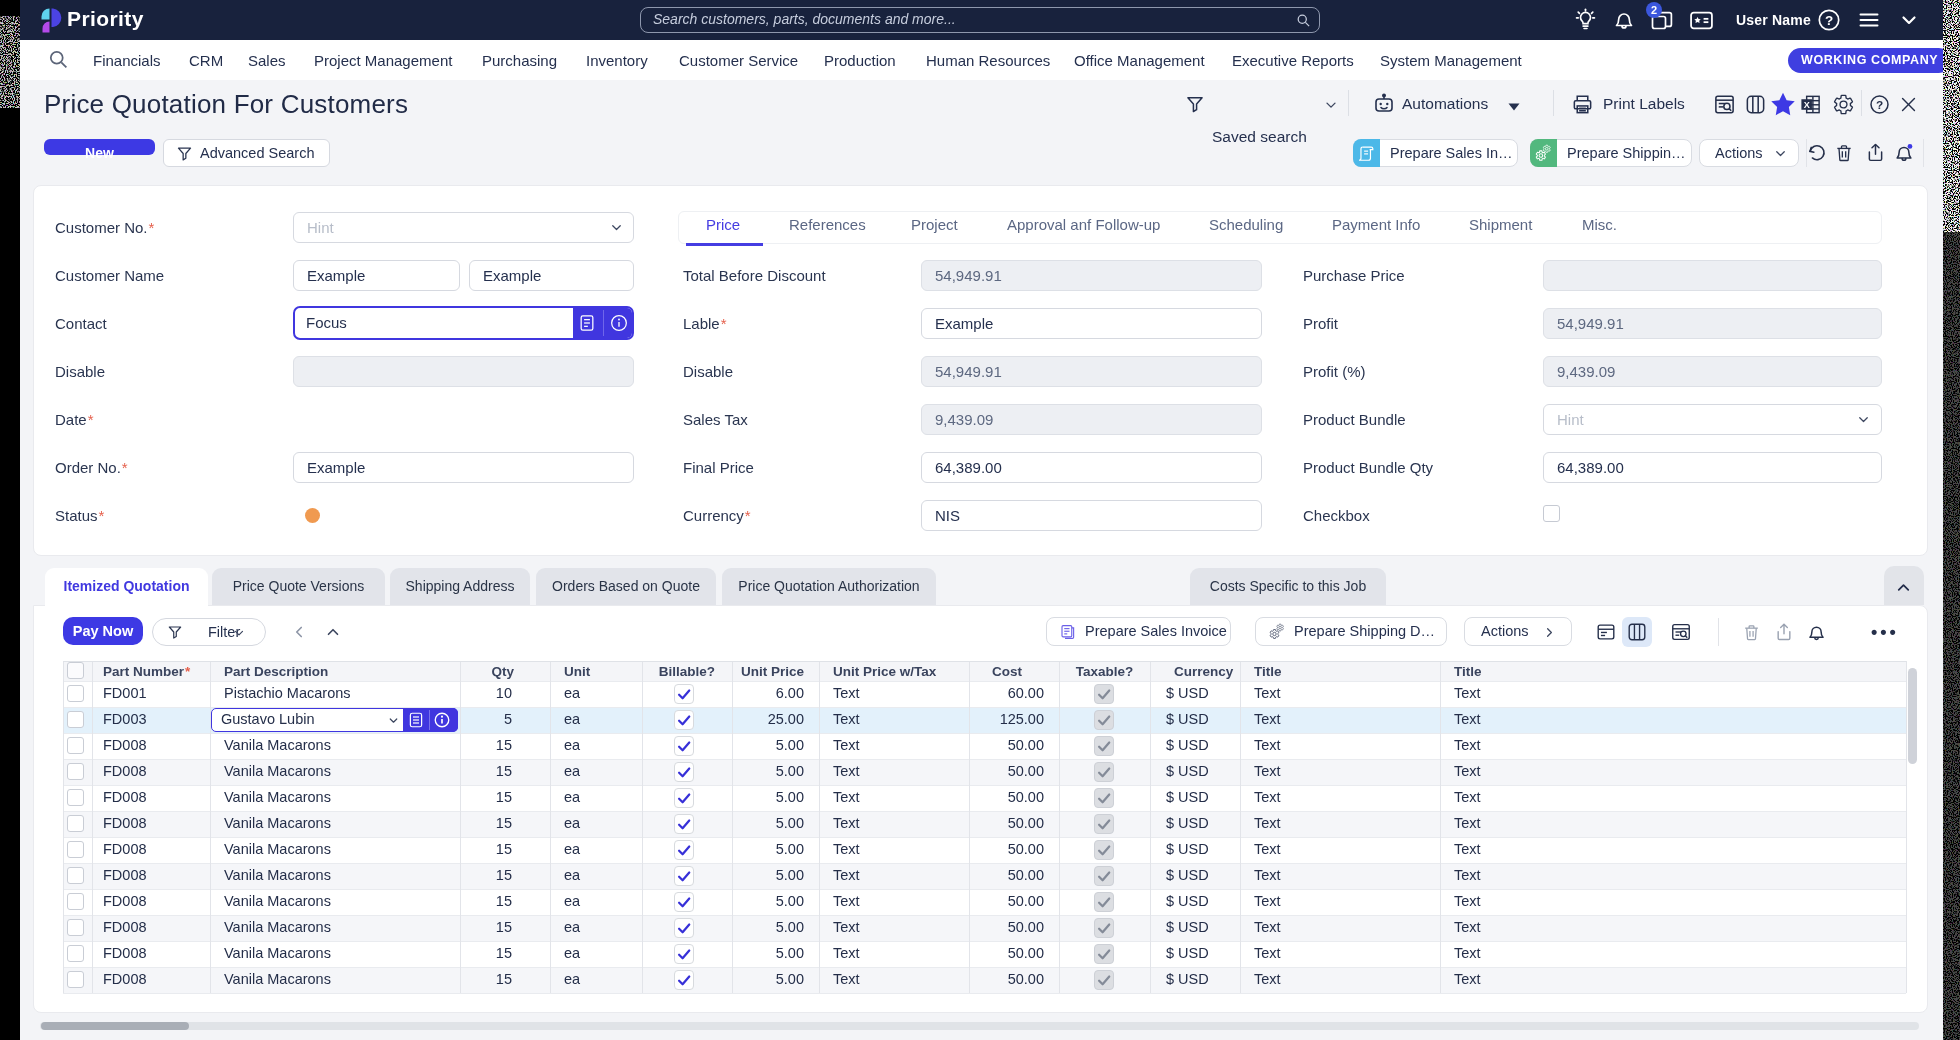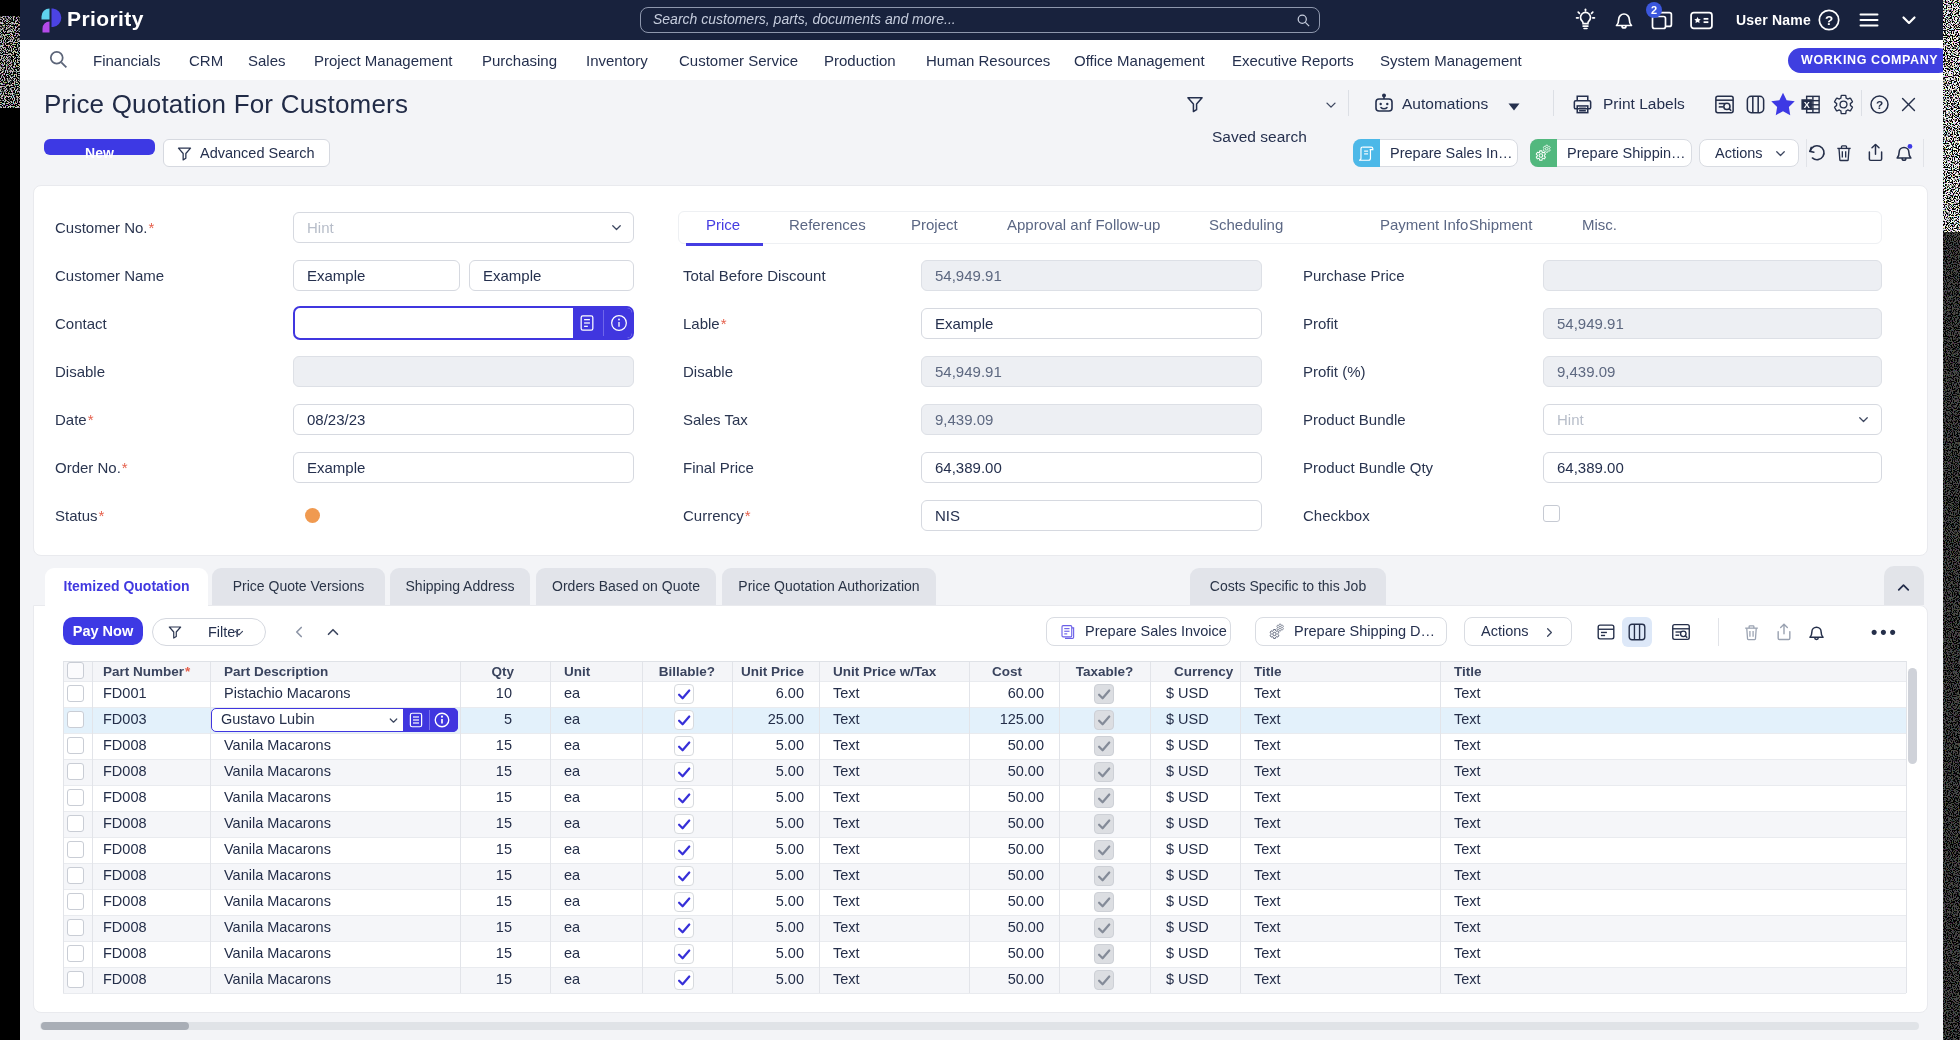--- a/index.html
+++ b/index.html
@@ -252,47 +252,47 @@
 <div class="lbl" style="left:35px;top:411px;">Date<span class="req">*</span></div>
 <div class="lbl" style="left:35px;top:459px;">Order No.<span class="req">*</span></div>
 <div class="lbl" style="left:35px;top:507px;">Status<span class="req">*</span></div>
 <div class="inp hint" style="left:273px;top:212px;width:341px;">Hint</div>
 <svg class="abs" style="left:589px;top:220px;width:15px;height:15px;" viewBox="0 0 24 24">
       <path d="M6 9.2 l6 6 6-6" fill="none" stroke="#3c465f" stroke-width="2" stroke-linecap="round" stroke-linejoin="round"></path>
     </svg>
 <div class="inp" style="left:273px;top:260px;width:167px;">Example</div>
 <div class="inp" style="left:449px;top:260px;width:165px;">Example</div>
 <div class="abs" style="left:273px;top:306px;width:341px;height:34px;border:2px solid #4036df;border-radius:7px;background:#fff;overflow:hidden;">
+      <div class="abs" style="left:0;top:0;width:278px;height:30px;font-size:15px;color:#25304e;line-height:30px;padding-left:11px;">Focus</div>
       <div class="abs" style="left:278px;top:0;width:59px;height:30px;background:#4036df;"></div>
     </div>
 <svg class="abs" style="left:557px;top:313px;width:20px;height:20px;" viewBox="0 0 24 24">
       <g fill="none" stroke="#fff" stroke-width="1.5">
         <rect x="5" y="3.5" width="14" height="17" rx="2"></rect>
         <line x1="8.5" y1="8" x2="15.5" y2="8"></line>
         <line x1="8.5" y1="12" x2="15.5" y2="12"></line>
         <line x1="8.5" y1="16" x2="13" y2="16"></line>
       </g>
     </svg>
 <div class="abs" style="left:583px;top:310px;width:1px;height:26px;background:#6f66ea;"></div>
 <svg class="abs" style="left:589px;top:313px;width:20px;height:20px;" viewBox="0 0 24 24">
       <circle cx="12" cy="12" r="8.8" fill="none" stroke="#fff" stroke-width="1.5"></circle>
       <line x1="12" y1="10.8" x2="12" y2="16.4" stroke="#fff" stroke-width="1.6"></line>
       <circle cx="12" cy="7.8" r="1.1" fill="#fff"></circle>
     </svg>
 <div class="inp dis" style="left:273px;top:356px;width:341px;"></div>
-<div class="inp" style="left:273px;top:404px;width:341px;">08/23/23</div>
 <div class="inp" style="left:273px;top:452px;width:341px;">Example</div>
 <div class="abs" style="left:285px;top:508px;width:15px;height:15px;border-radius:50%;background:#f09a50;"></div>
 <div class="abs" style="left:658px;top:211px;width:1204px;height:33px;border:1px solid #eef0f3;border-radius:6px;"></div>
 <div class="abs" style="left:686px;top:216px;font-size:15px;color:#453de2;">Price</div>
 <div class="abs" style="left:769px;top:216px;font-size:15px;color:#5b6784;">References</div>
 <div class="abs" style="left:891px;top:216px;font-size:15px;color:#5b6784;">Project</div>
 <div class="abs" style="left:987px;top:216px;font-size:15px;color:#5b6784;">Approval anf Follow-up</div>
 <div class="abs" style="left:1189px;top:216px;font-size:15px;color:#5b6784;">Scheduling</div>
-<div class="abs" style="left:1360px;top:216px;font-size:15px;color:#5b6784;">Payment Info</div>
+<div class="abs" style="left:1312px;top:216px;font-size:15px;color:#5b6784;">Payment Info</div>
 <div class="abs" style="left:1449px;top:216px;font-size:15px;color:#5b6784;">Shipment</div>
 <div class="abs" style="left:1562px;top:216px;font-size:15px;color:#5b6784;">Misc.</div>
 <div class="abs" style="left:666px;top:243px;width:77px;height:2.5px;background:#453de2;"></div>
 <div class="lbl" style="left:663px;top:267px;">Total Before Discount</div>
 <div class="lbl" style="left:663px;top:315px;">Lable<span class="req">*</span></div>
 <div class="lbl" style="left:663px;top:363px;">Disable</div>
 <div class="lbl" style="left:663px;top:411px;">Sales Tax</div>
 <div class="lbl" style="left:663px;top:459px;">Final Price</div>
 <div class="lbl" style="left:663px;top:507px;">Currency<span class="req">*</span></div>
 <div class="inp dis" style="left:901px;top:260px;width:341px;">54,949.91</div>

